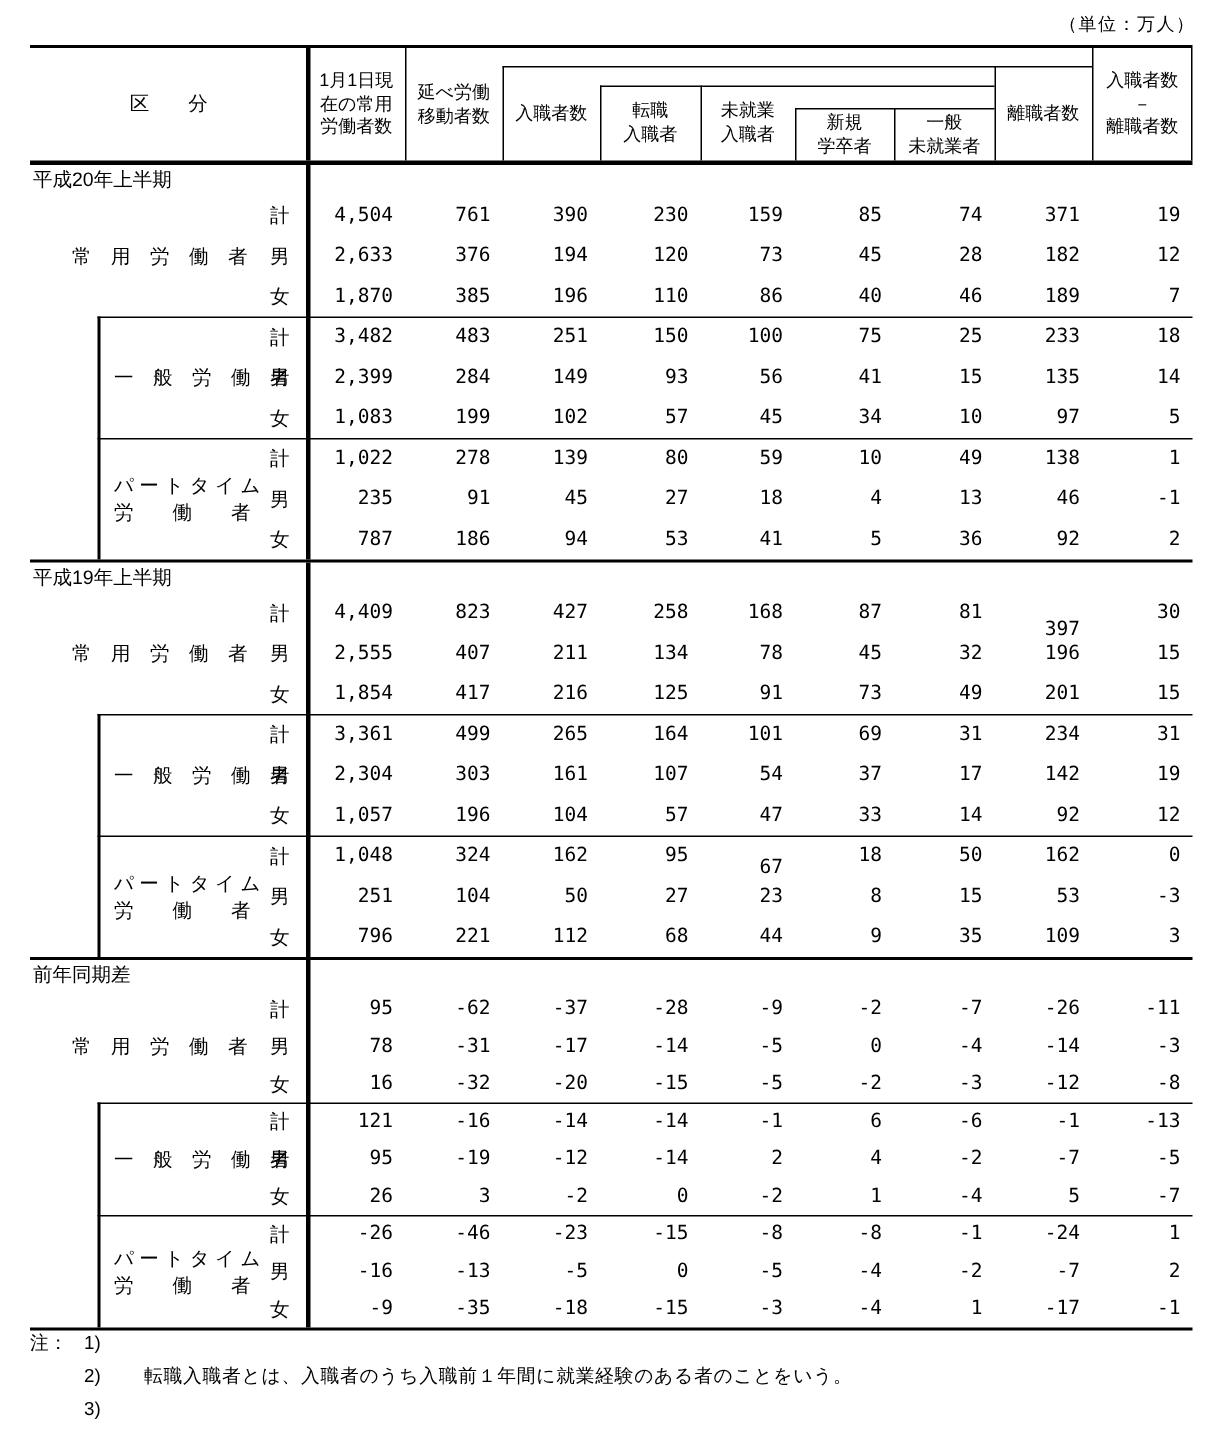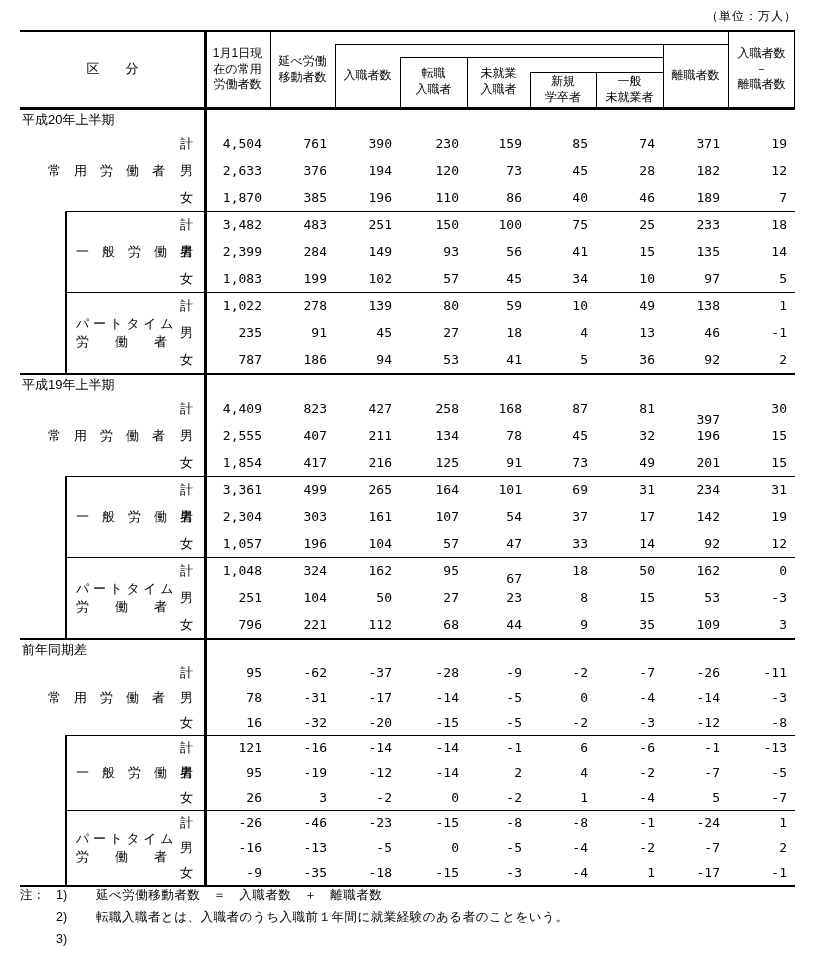--- a/index.html
+++ b/index.html
@@ -433,21 +433,20 @@
         <div class="glabel" style="left: 56px; width: 130px; top: 170px; height: 75px;">パ ー ト タ イ ム
 労　　働　　者</div>
       </div>
     </div>
 </div>
 
 <div id="notes">
   <div class="note-line">
     <span class="note-prefix">注：</span>
     <span class="note-num">1)</span>
-    <span class="note-text">延べ労働移動者数　＝　入職者数　＋　離職者数</span>
   </div>
   <div class="note-line">
     <span class="note-prefix"></span>
     <span class="note-num">2)</span>
     <span class="note-text">転職入職者とは、入職者のうち入職前１年間に就業経験のある者のことをいう。</span>
   </div>
   <div class="note-line">
     <span class="note-prefix"></span>
     <span class="note-num">3)</span>
   </div>

